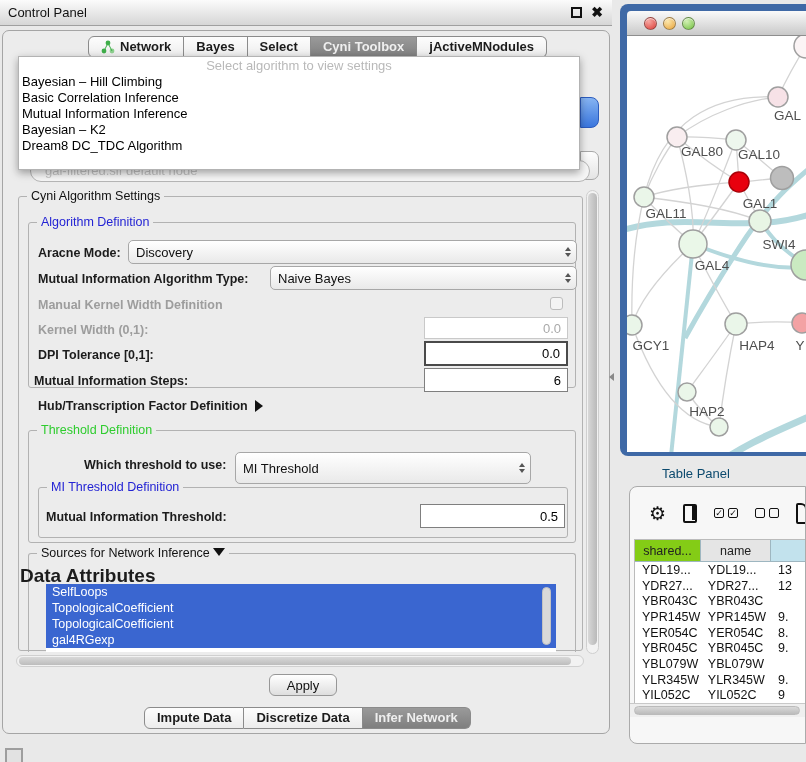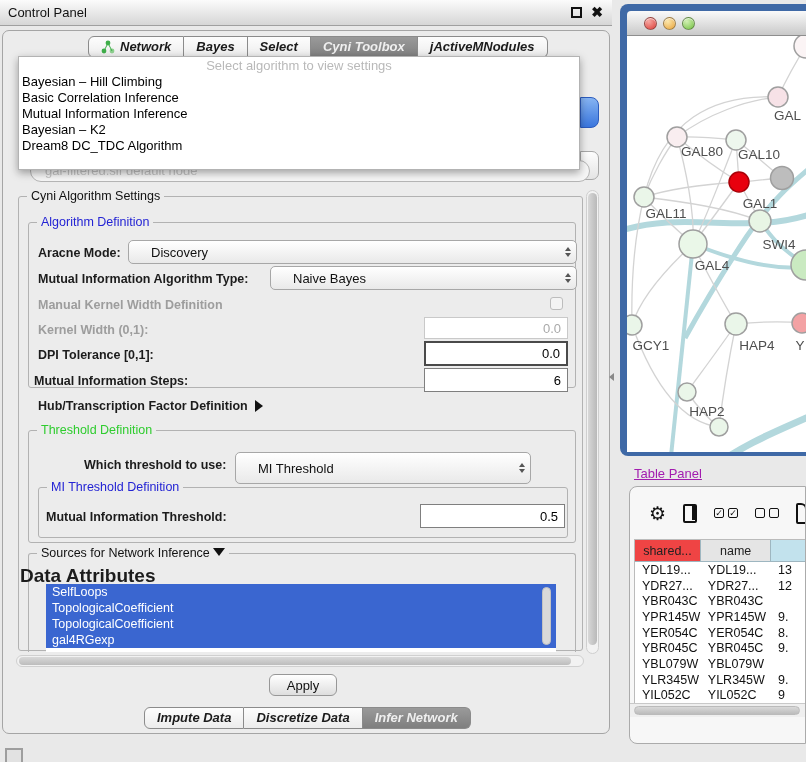--- a/index.html
+++ b/index.html
@@ -11,21 +11,21 @@
     background:linear-gradient(#fbfbfb,#d6d6d6); border-bottom:1px solid #9f9f9f; }
   .cp-title { position:absolute; left:8px; top:5px; font-size:13px; color:#111; }
   .float-ic { position:absolute; right:30px; top:7px; width:11px; height:11px; border:2px solid #111; background:transparent; }
   .close-ic { position:absolute; right:9px; top:4px; font-size:14px; font-weight:bold; color:#111; }
   .cp-body { position:absolute; left:2px; top:30px; width:608px; height:704px;
     background:#ececec; border:1px solid #a5a5a5; border-radius:7px; }
 
   
   .segbar { position:absolute; display:flex; height:22px; }
   .seg { display:flex; align-items:center; gap:5px; padding:0 12px; font-size:13px; font-weight:bold; color:#1b1b1b;
-    background:linear-gradient(#fdfdfd,#ececec); border:1px solid #8b8b8b; border-left:none; line-height:20px; white-space:nowrap;font-style:italic; }
+    background:linear-gradient(#fdfdfd,#ececec); border:1px solid #8b8b8b; border-left:none; line-height:20px; white-space:nowrap; }
   .seg:first-child { border-left:1px solid #8b8b8b; border-radius:6px 0 0 6px; }
   .seg:last-child { border-radius:0 6px 6px 0; }
   .seg.sel { background:linear-gradient(#9a9a9a,#7f7f7f); color:#efefef; font-weight:bold; }
 
   
   .popup { position:absolute; left:18px; top:56px; width:562px; height:114px; background:#fff;
     border:1px solid #b3b3b3; box-shadow:0 3px 8px rgba(0,0,0,.35); z-index:30; padding-top:1px; }
   .popup-hint { height:16px; text-align:center; color:#b9b9b9; font-size:13px; }
   .algo-item { height:16px; line-height:16px; padding-left:3px; font-size:13px; color:#000; }
   .algo-item.bold { font-weight:bold; }
@@ -42,21 +42,21 @@
   
   .settings-pane { position:absolute; left:14px; top:186px; width:586px; height:482px; background:#ececec; }
   .group { position:absolute; border:1px solid #b2b2b2; border-radius:3px; }
   .group-title { position:absolute; top:-8px; left:8px; background:#ececec; padding:0 4px; font-size:12.5px; white-space:nowrap; }
   .t-black { color:#111; } .t-blue { color:#2323d4; } .t-green { color:#2ecc2e; }
 
   .lbl { position:absolute; font-size:12.5px; font-weight:bold; color:#1c1c1c; white-space:nowrap; }
   .lbl.dis { color:#9d9d9d; }
 
   .combo { position:absolute; background:linear-gradient(#ffffff,#e9e9e9); border:1px solid #a7a7a7;
-    border-radius:5px; font-size:13px; color:#111; display:flex; align-items:center; padding-left:22px; }
+    border-radius:5px; font-size:13px; color:#111; display:flex; align-items:center; padding-left:7px; }
   .arrows { position:absolute; right:5px; top:50%; transform:translateY(-50%); display:flex; flex-direction:column; gap:2px; align-items:center; }
   .arr-up { width:0; height:0; border-left:3.5px solid transparent; border-right:3.5px solid transparent; border-bottom:4.5px solid #555; }
   .arr-dn { width:0; height:0; border-left:3.5px solid transparent; border-right:3.5px solid transparent; border-top:4.5px solid #555; }
 
   .field { position:absolute; background:#fff; font-size:13px; display:flex; align-items:center; justify-content:flex-end; padding-right:6px; }
   .f-dis { border:1px solid #c9c9c9; color:#a9a9a9; }
   .f-focus { border:2px solid #4a4a4a; color:#000; }
   .f-norm { border:1px solid #7f7f7f; color:#000; }
 
   .checkbox { position:absolute; width:13px; height:13px; border:1px solid #bdbdbd; border-radius:3px; background:#f4f4f4; }
@@ -81,21 +81,21 @@
   .net-window { position:absolute; left:620px; top:4px; width:186px; height:452px; background:#3f69a6; border-radius:8px 0 0 8px; }
   .net-titlebar { position:absolute; left:7px; top:7px; width:179px; height:25px;
     background:linear-gradient(#fafafa,#c9c9c9); border-bottom:1px solid #8e8e8e; border-radius:4px 0 0 0; display:flex; align-items:center; gap:6px; padding-left:17px; }
   .tl { width:13px; height:13px; border-radius:50%; border:1px solid rgba(0,0,0,.35); box-shadow:inset 0 1px 1px rgba(255,255,255,.7); }
   .tl.red { background:radial-gradient(circle at 35% 30%,#f7a8a2,#dc3e38); }
   .tl.yel { background:radial-gradient(circle at 35% 30%,#fce7ab,#e8a33b); }
   .tl.grn { background:radial-gradient(circle at 35% 30%,#d2f0b4,#72c140); }
   .net-canvas { position:absolute; left:7px; top:32px; width:179px; height:416px; background:#fff; overflow:hidden; }
 
   
-  .tp-title { position:absolute; left:634px; top:466px; font-size:13px; color:#a21caf;text-decoration:underline; }
+  .tp-title { position:absolute; left:662px; top:466px; font-size:13px; color:#0c4a6e; }
   .tp-box { position:absolute; left:629px; top:486px; width:177px; height:258px; background:#f7f7f7; border:1px solid #ababab; border-radius:8px 0 0 8px; overflow:hidden; }
   .tp-toolbar { position:absolute; left:0; top:0; width:177px; height:52px; display:flex; align-items:center; gap:17px; padding-left:19px; }
   .gear { font-size:19px; color:#111; line-height:1; }
   .col-ic { width:21px; height:19px; border:2.5px solid #111; border-radius:2px; position:relative; }
   .col-ic::after { content:""; position:absolute; left:7px; top:0; width:2.5px; height:14px; background:#111; }
   .cb-pair { display:flex; gap:4px; }
   .cb { width:10px; height:10px; border:1.5px solid #111; border-radius:2px; font-size:9px; line-height:8px; text-align:center; color:#111; }
   .page-ic { width:16px; height:21px; border:2.5px solid #111; border-radius:2px 6px 2px 2px; }
   .tp-table { position:absolute; left:4px; top:52px; width:173px; height:164px; overflow:hidden; background:#fff; border-top:1px solid #bbb; border-left:1px solid #bbb; }
   .tp-hrow { display:flex; height:22px; }
@@ -351,21 +351,21 @@
           <span class="cb">✓</span>
         </span>
       <span class="cb-pair">
           <span class="cb"></span>
           <span class="cb"></span>
         </span>
       <span class="page-ic"></span>
     </div>
     <div class="tp-table">
       <div class="tp-hrow">
-          <div class="tp-h" style="width: 74px; background: #ef4444;">shared...</div>
+          <div class="tp-h" style="width: 74px; background: #84cc16;">shared...</div>
           <div class="tp-h" style="width: 79px; background: rgb(229, 229, 229);">name</div>
           <div class="tp-h" style="width: 40px; background: rgb(194, 226, 237);"></div>
         </div>
       <div>
           <div class="tp-row">
             <div class="tp-c" style="width: 74px;">YDL19...</div>
             <div class="tp-c" style="width: 79px;">YDL19...</div>
             <div class="tp-c" style="width: 40px;">13</div>
           </div>
           <div class="tp-row">

